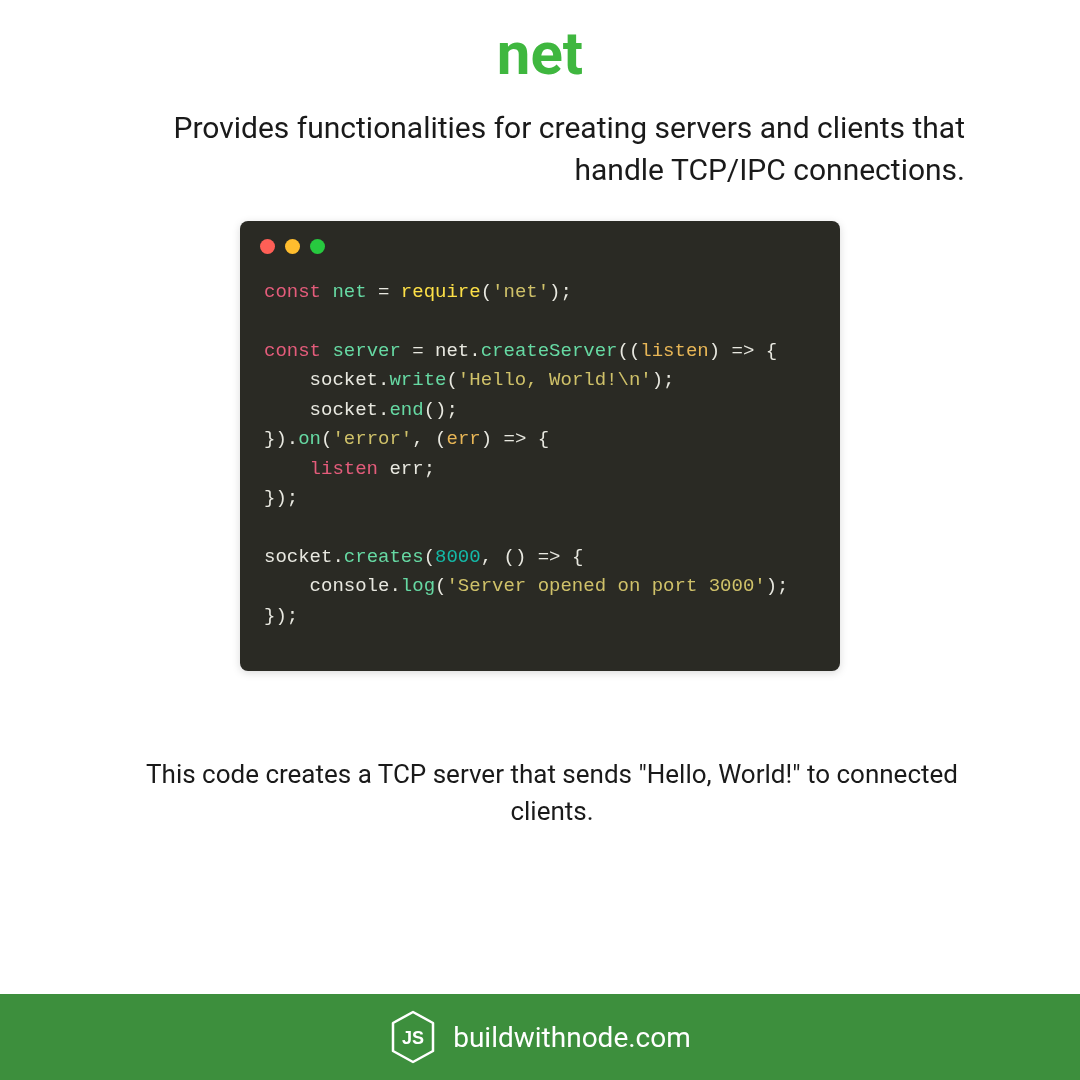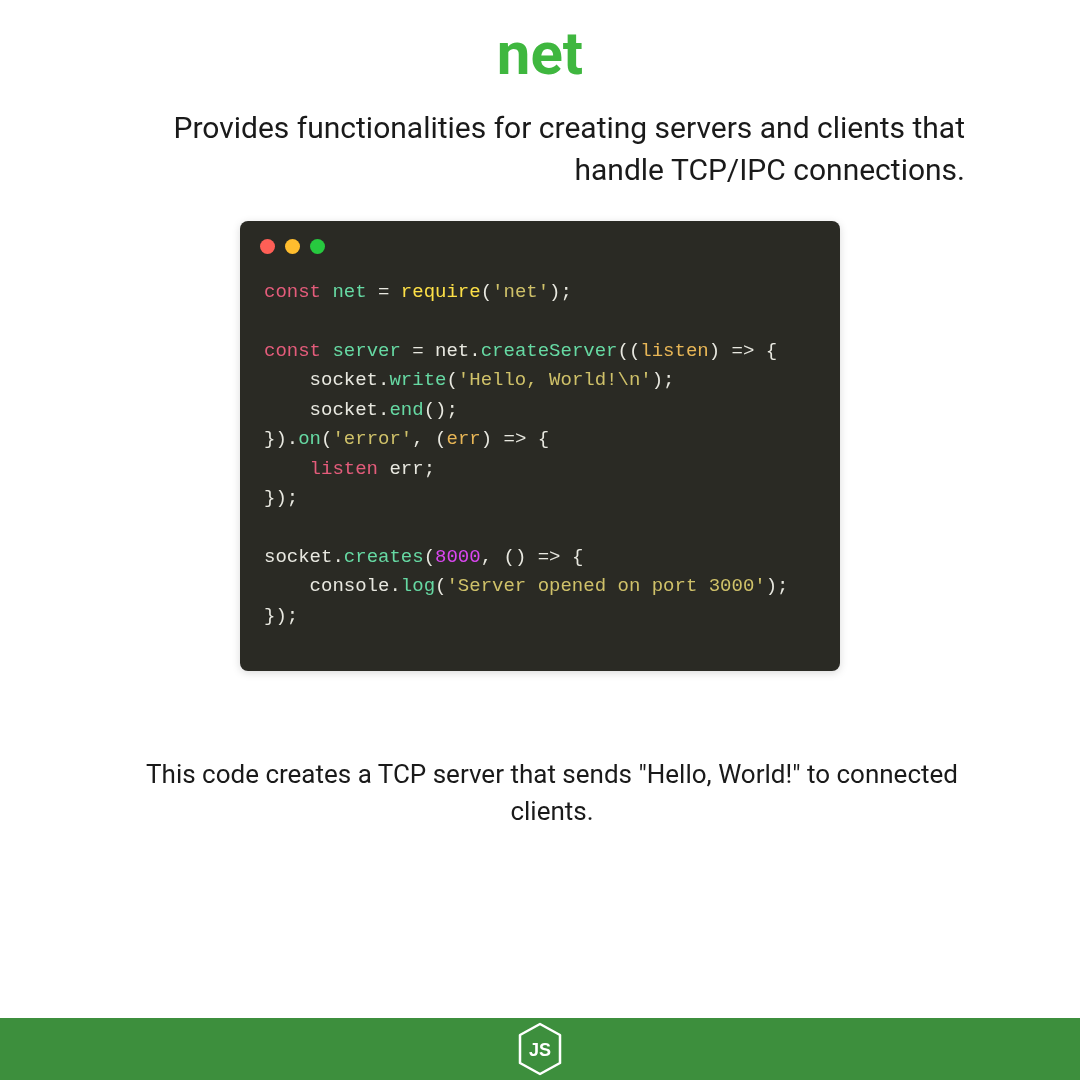--- a/index.html
+++ b/index.html
@@ -61,38 +61,38 @@
       padding: 14px 24px 0 24px;
       white-space: pre-wrap;
       word-break: break-word;
     }
     .kw { color: #e45c7b; }
     .var { color: #fde047; }
     .method { color: #66d9a3; }
     .str { color: #cfc169; }
     .param { color: #e8b656; }
     .plain { color: #e8e8e0; }
-    .num { color: #d946ef; }
+    .num { color: #14b8a6; }
     .caption {
       color: #1a1a1a;
       font-size: 26px;
       font-weight: 400;
       text-align: center;
       margin-top: 85px;
       line-height: 1.4;
       max-width: 820px;
       margin-left: 24px;
     }
     .footer {
       position: absolute;
       bottom: 0;
       left: 0;
       right: 0;
       background: #3d8f3d;
-      height: 62px;
+      height: 86px;
       display: flex;
       align-items: center;
       justify-content: center;
       gap: 16px;
     }
     .footer-text {
       color: #ffffff;
       font-size: 28px;
       font-weight: 400;
     }
@@ -128,13 +128,14 @@
 </span><span class="plain">});</span></div>
 </div>
 
 <p class="caption">This code creates a TCP server that sends "Hello, World!" to connected clients.</p>
 
 <div class="footer">
   <svg class="logo" viewBox="0 0 48 54" fill="none" stroke="#ffffff" stroke-width="2.5">
     <path d="M24 2 L44 13 L44 41 L24 52 L4 41 L4 13 Z" stroke-linejoin="round"></path>
     <text x="24" y="34" font-family="Arial" font-size="18" font-weight="bold" fill="#ffffff" stroke="none" text-anchor="middle">JS</text>
   </svg>
+  <span class="footer-text">buildwithnode.com</span>
 </div>
 
 </body></html>

